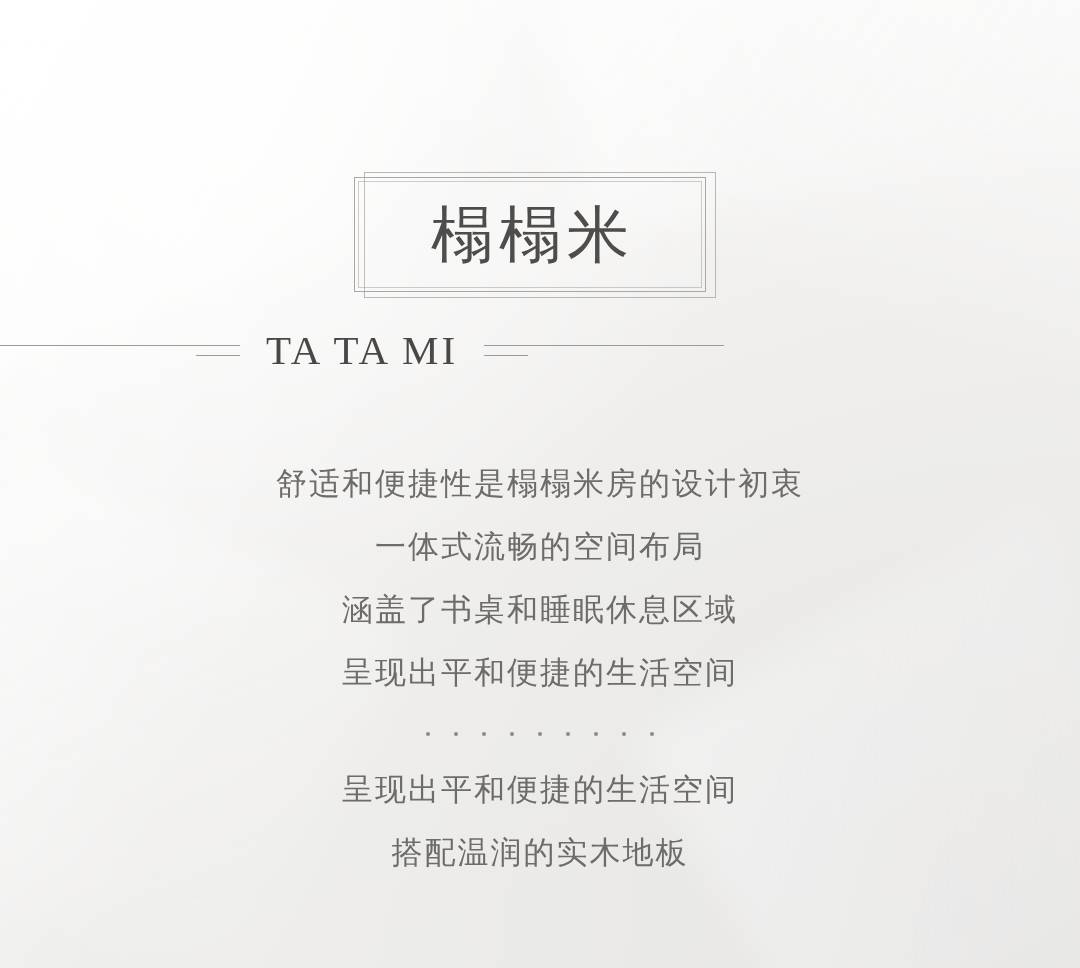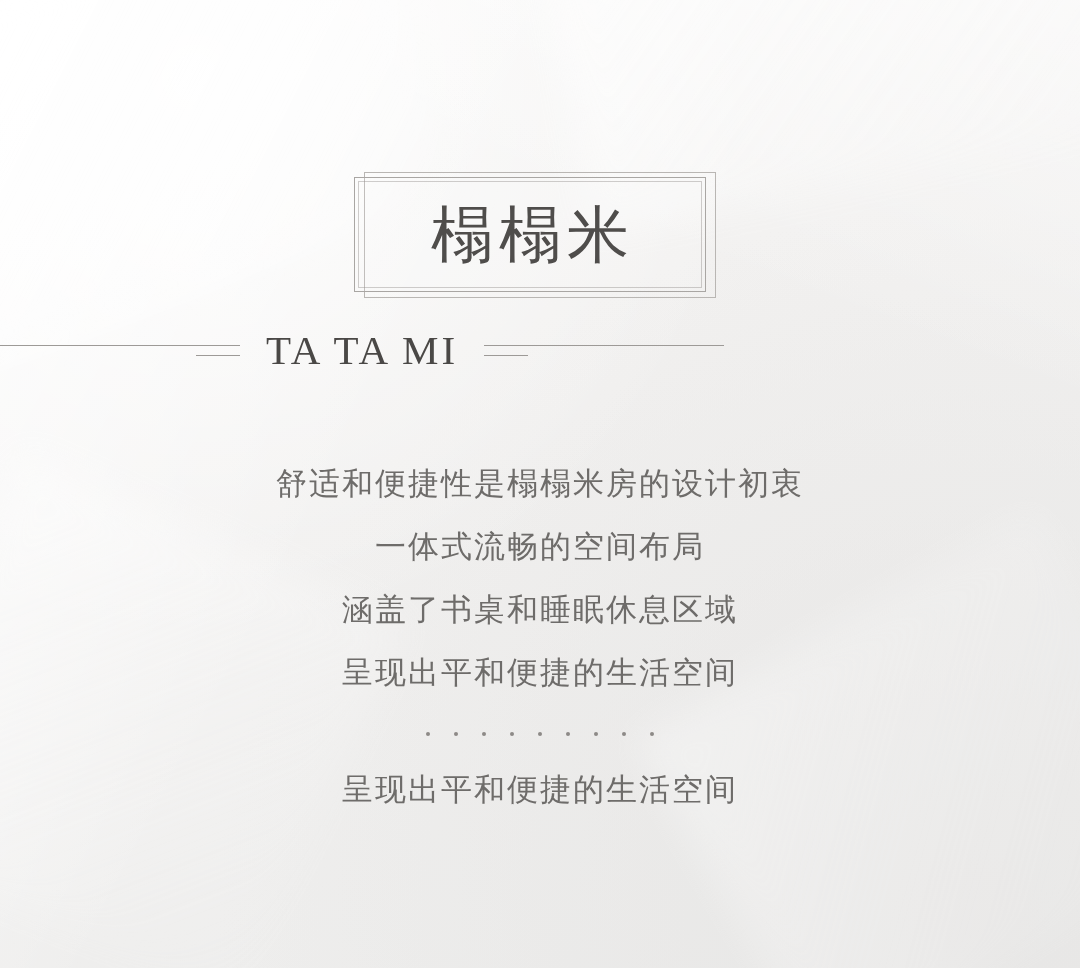--- a/index.html
+++ b/index.html
@@ -216,16 +216,17 @@
           <span class="dot"></span>
           <span class="dot"></span>
           <span class="dot"></span>
           <span class="dot"></span>
           <span class="dot"></span>
           <span class="dot"></span>
           <span class="dot"></span>
         </div>
 
       <div class="body-line">呈现出平和便捷的生活空间</div>
+      <div class="body-line">搭配温润的实木地板</div>
     </div>
 
   </div>
 </div>
 
 </body></html>

